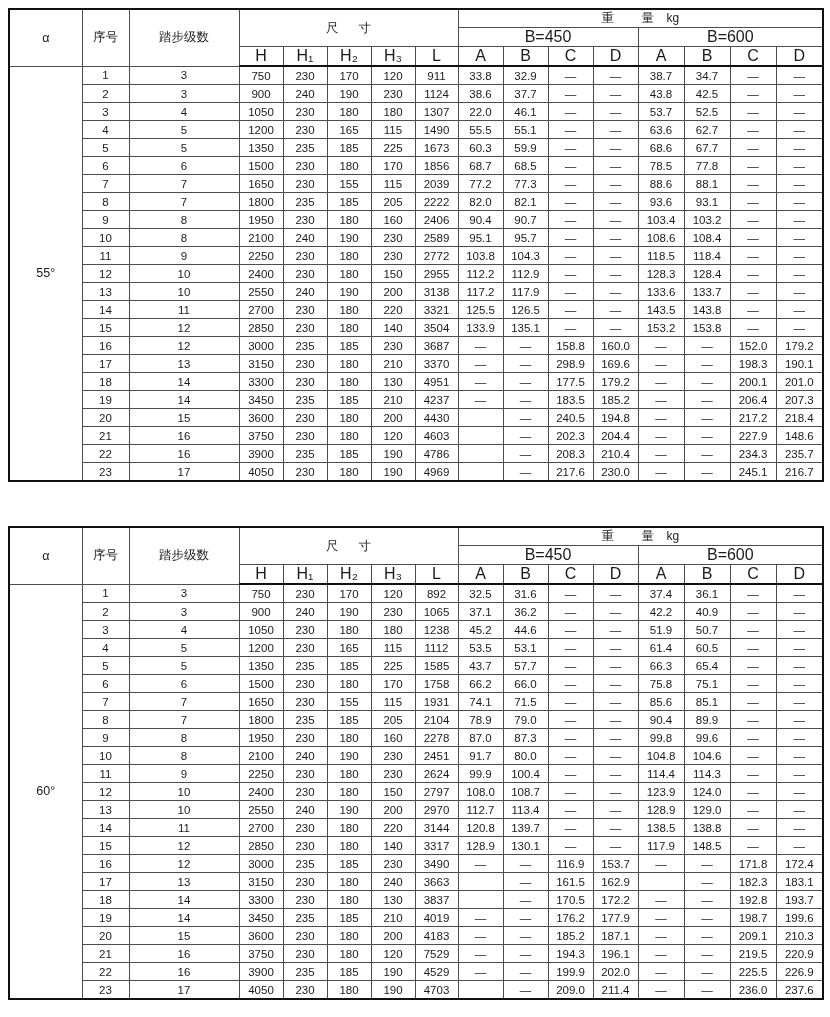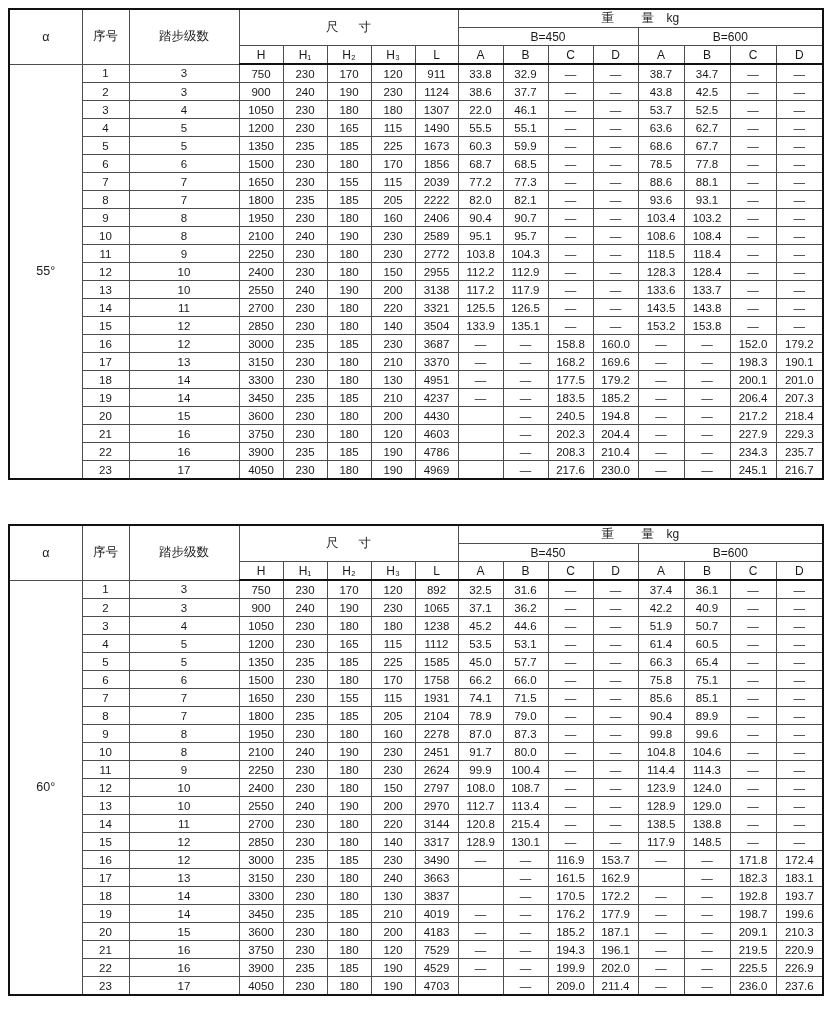--- a/index.html
+++ b/index.html
@@ -33,21 +33,21 @@
     text-align: center;
     vertical-align: middle;
     padding: 0 1px;
     height: 17px;
     font-size: 11.5px;
     font-weight: normal;
     white-space: nowrap;
     overflow: hidden;
     color: #1a1a1a;
   }
-  table.spec thead th { font-size: 12px; }
+  table.spec thead th { font-size: 16px; }
   table.spec thead tr:last-child th { border-bottom: 2px solid #111111; }
   table.spec td.alpha-cell, table.spec th.cjk { font-size: 12.5px; }
   .sp {            
     letter-spacing: 2.2em;
     margin-right: -1.2em;
     font-family: Liberation Serif, serif;
   }
   .sp-small {
     letter-spacing: 1.6em;
     margin-right: -1.6em;
@@ -383,21 +383,21 @@
           <tr>
             <td>17</td>
             <td>13</td>
             <td>3150</td>
             <td>230</td>
             <td>180</td>
             <td>210</td>
             <td>3370</td>
             <td>—</td>
             <td>—</td>
-            <td>168.2</td>
+            <td>298.9</td>
             <td>169.6</td>
             <td>—</td>
             <td>—</td>
             <td>198.3</td>
             <td>190.1</td>
           </tr>
           <tr>
             <td>18</td>
             <td>14</td>
             <td>3300</td>
@@ -456,21 +456,21 @@
             <td>180</td>
             <td>120</td>
             <td>4603</td>
             <td></td>
             <td>—</td>
             <td>202.3</td>
             <td>204.4</td>
             <td>—</td>
             <td>—</td>
             <td>227.9</td>
-            <td>229.3</td>
+            <td>148.6</td>
           </tr>
           <tr>
             <td>22</td>
             <td>16</td>
             <td>3900</td>
             <td>235</td>
             <td>185</td>
             <td>190</td>
             <td>4786</td>
             <td></td>
@@ -621,21 +621,21 @@
             <td>—</td>
           </tr>
           <tr>
             <td>5</td>
             <td>5</td>
             <td>1350</td>
             <td>235</td>
             <td>185</td>
             <td>225</td>
             <td>1585</td>
-            <td>45.0</td>
+            <td>43.7</td>
             <td>57.7</td>
             <td>—</td>
             <td>—</td>
             <td>66.3</td>
             <td>65.4</td>
             <td>—</td>
             <td>—</td>
           </tr>
           <tr>
             <td>6</td>
@@ -775,21 +775,21 @@
           </tr>
           <tr>
             <td>14</td>
             <td>11</td>
             <td>2700</td>
             <td>230</td>
             <td>180</td>
             <td>220</td>
             <td>3144</td>
             <td>120.8</td>
-            <td>215.4</td>
+            <td>139.7</td>
             <td>—</td>
             <td>—</td>
             <td>138.5</td>
             <td>138.8</td>
             <td>—</td>
             <td>—</td>
           </tr>
           <tr>
             <td>15</td>
             <td>12</td>

